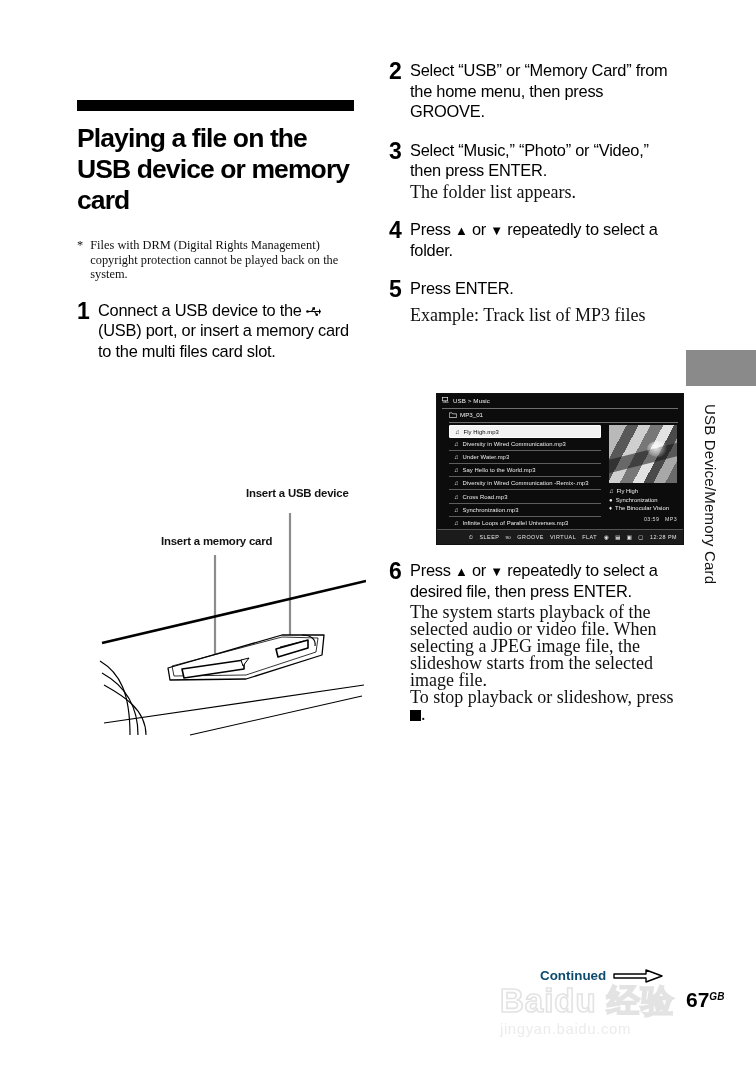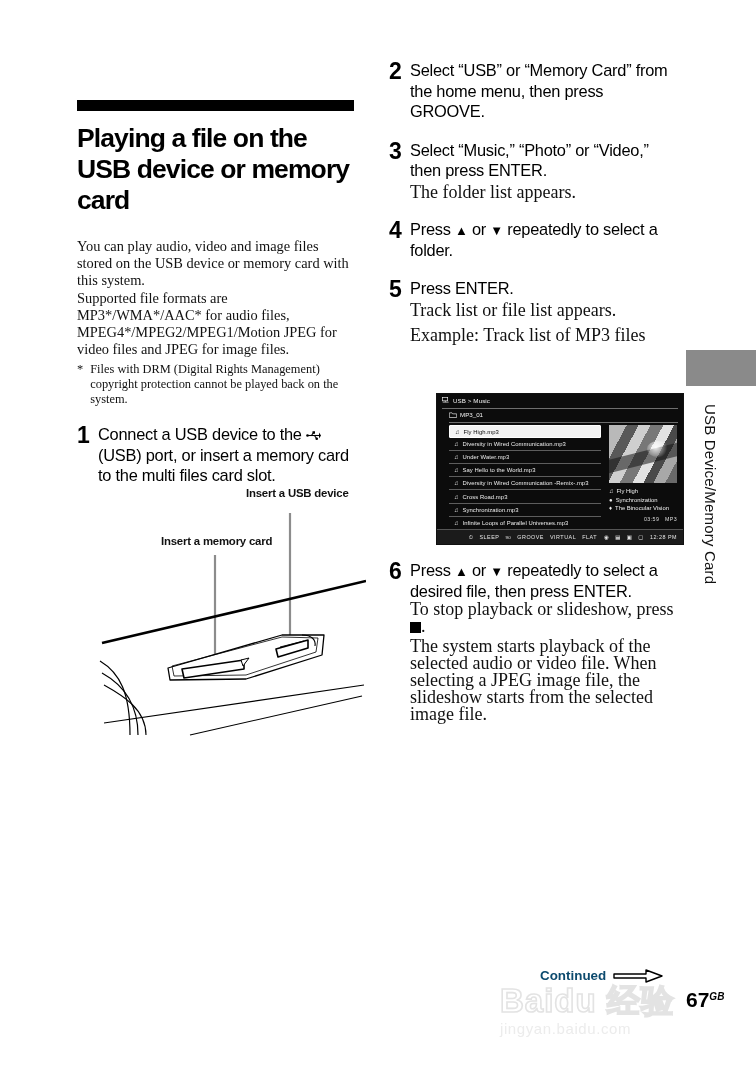--- a/index.html
+++ b/index.html
@@ -355,22 +355,20 @@
 <body>
 
 <div class="page">
 
   <div class="col-left">
 
     <div class="title-rule"></div>
 
     <h1 class="page-title">Playing a file on the USB device or memory card</h1>
 
-    <p class="intro-para" style="white-space: pre-line;">You can play audio, video and image files stored on the USB device or memory card with this system.
-Supported file formats are MP3*/WMA*/AAC* for audio files, MPEG4*/MPEG2/MPEG1/Motion JPEG for video files and JPEG for image files.</p>
 
     <div class="footnote">
       <span class="mark">*</span>
       <span class="ftext">Files with DRM (Digital Rights Management) copyright protection cannot be played back on the system.</span>
     </div>
 
     <div class="step">
       <div class="step-num">1</div>
       <div class="step-body">
         <p class="step-lead">
@@ -451,21 +449,20 @@
           <span class="arrow-glyph">▼</span>
           <span>repeatedly to select a folder.</span>
         </p>
       </div>
     </div>
 
     <div class="step">
       <div class="step-num">5</div>
       <div class="step-body">
         <p class="step-lead">Press ENTER.</p>
-        <p class="step-sub">Track list or file list appears.</p>
         <p class="step-sub gap">Example: Track list of MP3 files</p>
       </div>
     </div>
   </div>
 
   <div class="device-shot" style="position:absolute; left:413px; top:381px;">
 
     <div class="ds-crumb">
       <svg width="8" height="7" viewBox="0 0 12 10">
         <rect x="0.5" y="0.5" width="8" height="5" fill="none" stroke="#eee" stroke-width="1"></rect>
@@ -564,26 +561,26 @@
     <div class="step" style="margin-top:0;">
       <div class="step-num">6</div>
       <div class="step-body">
         <p class="step-lead">
           <span>Press</span>
           <span class="arrow-glyph">▲</span>
           <span>or</span>
           <span class="arrow-glyph">▼</span>
           <span>repeatedly to select a desired file, then press ENTER.</span>
         </p>
+        <p class="step-sub">The system starts playback of the selected audio or video file. When selecting a JPEG image file, the slideshow starts from the selected image file.</p>
         <p class="step-sub" style="margin-top:0;">
           <span>To stop playback or slideshow, press</span>
           <br>
           <span class="stop-sq"></span><span>.</span>
         </p>
-        <p class="step-sub">The system starts playback of the selected audio or video file. When selecting a JPEG image file, the slideshow starts from the selected image file.</p>
       </div>
     </div>
   </div>
 
   <div class="side-tab">
     <div class="side-tab-block"></div>
     <div class="side-tab-label">USB Device/Memory Card</div>
   </div>
 
   <div class="watermark">

